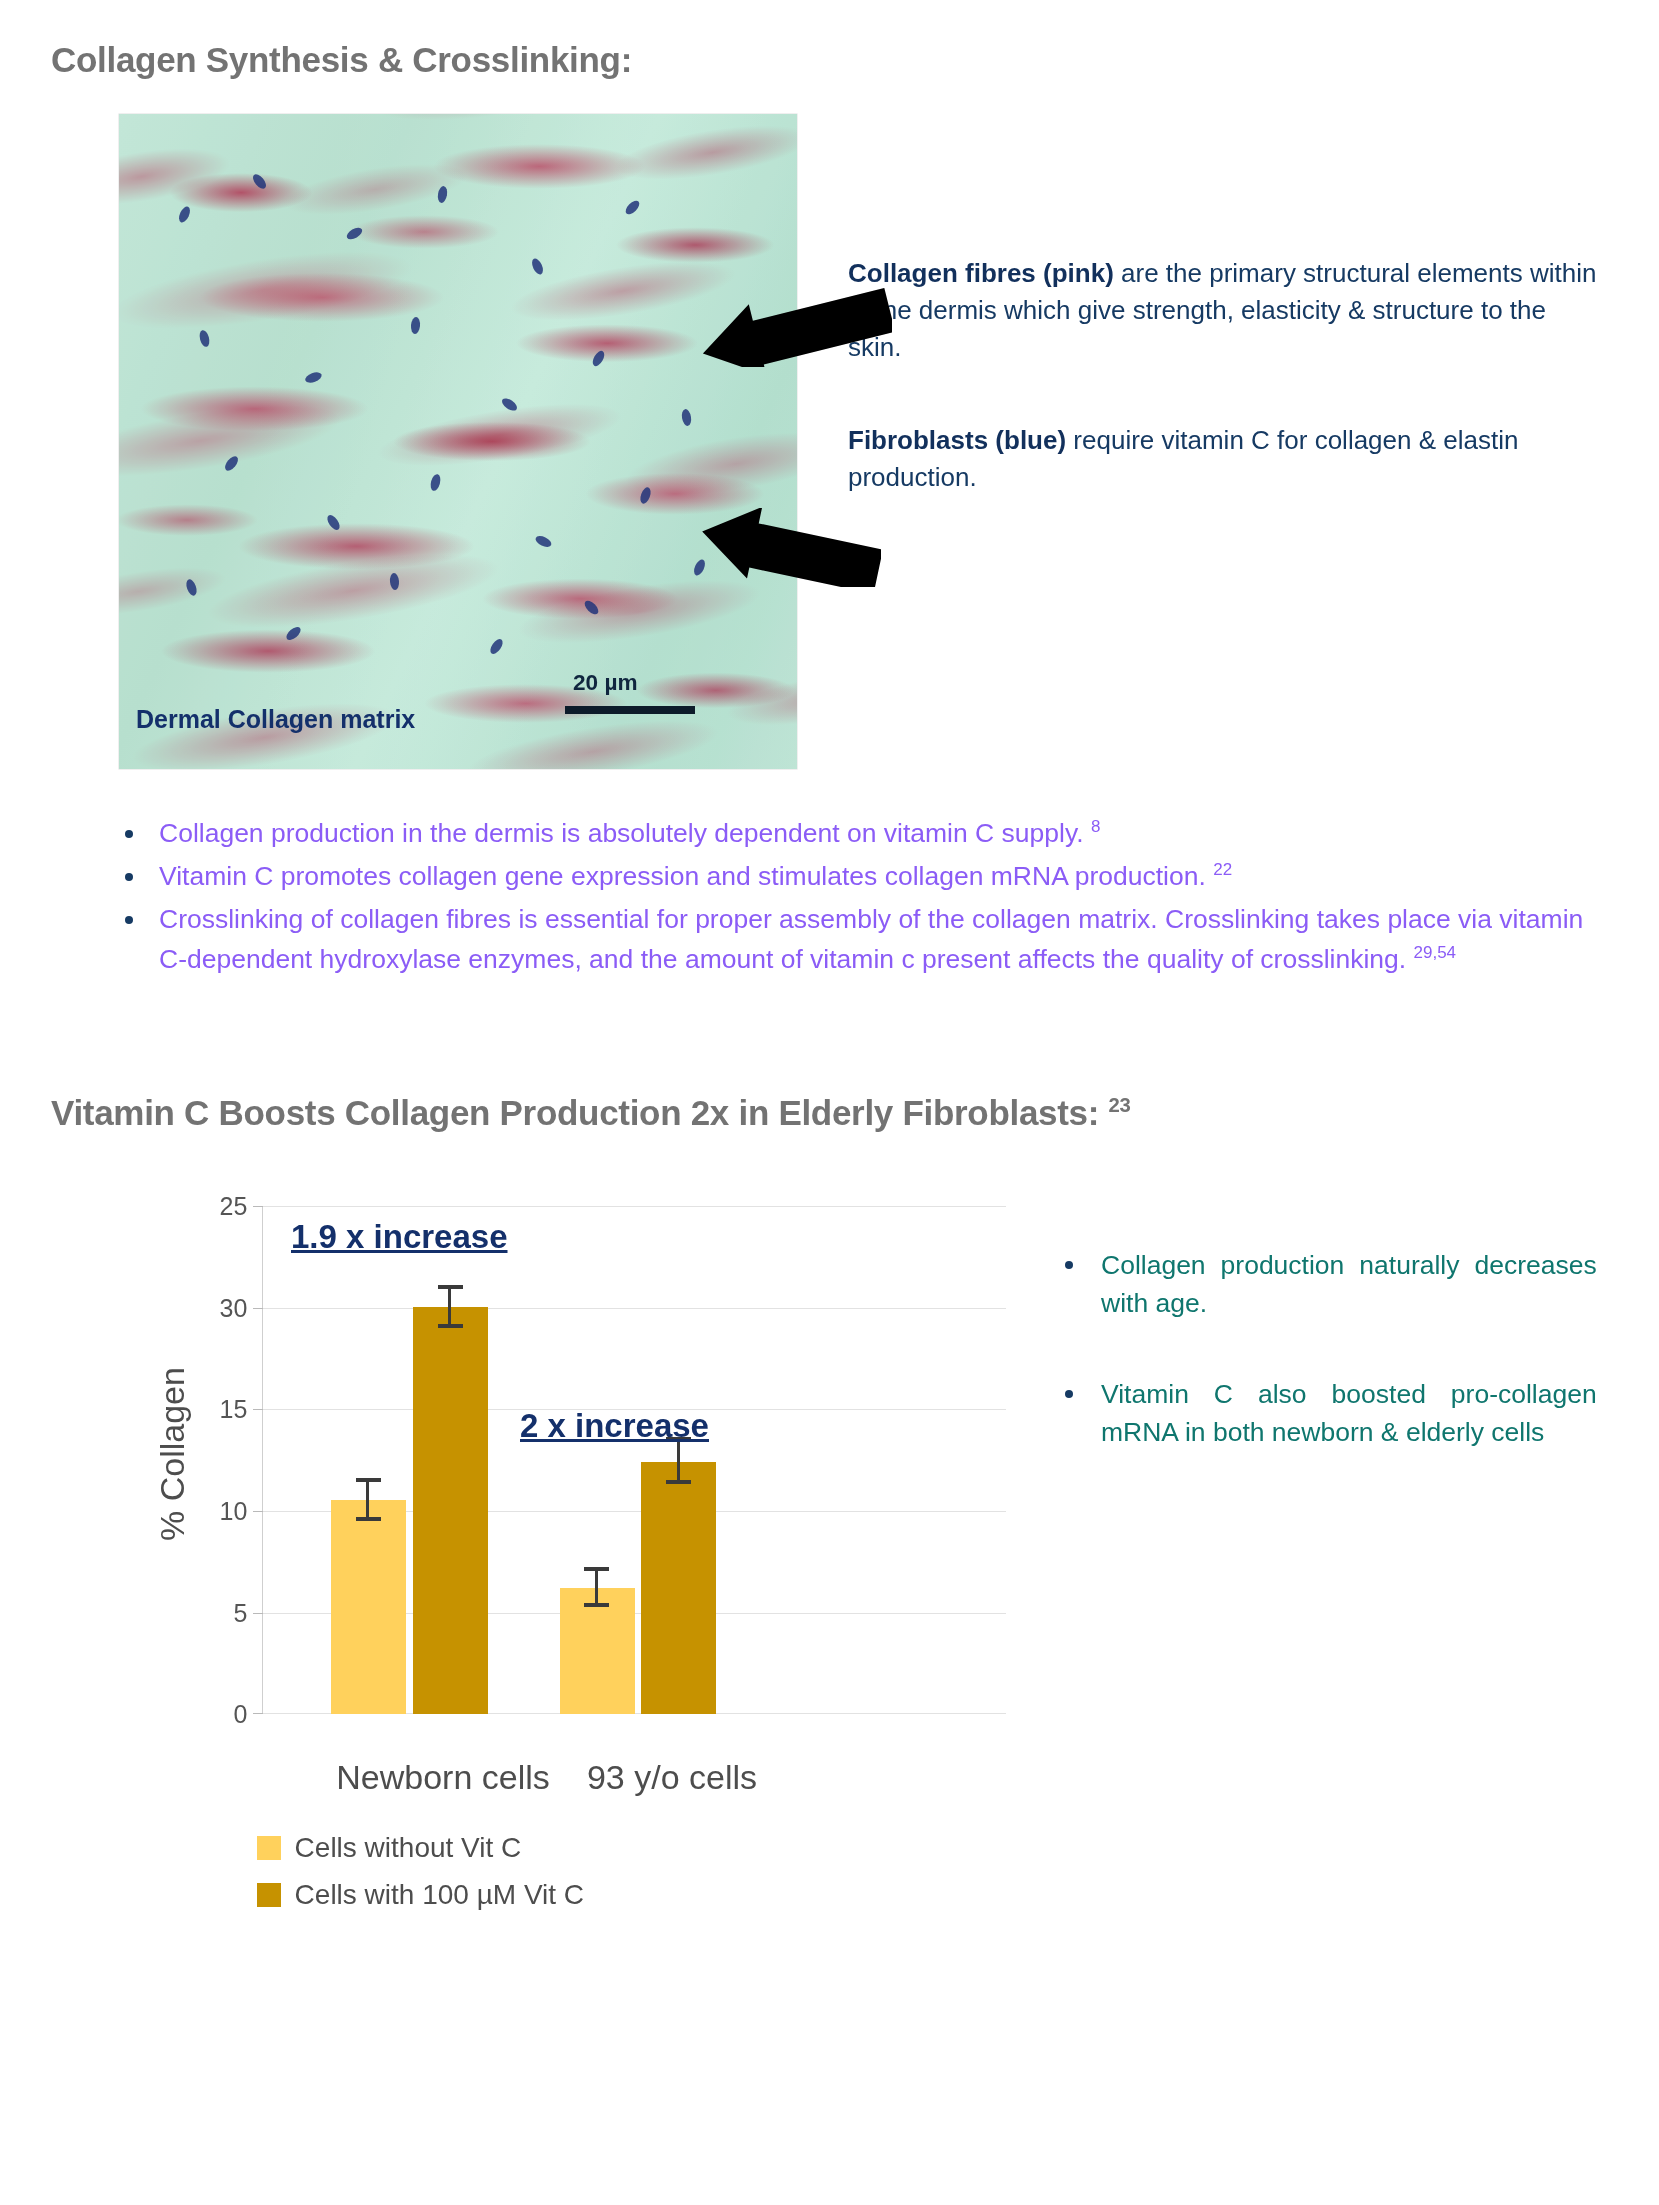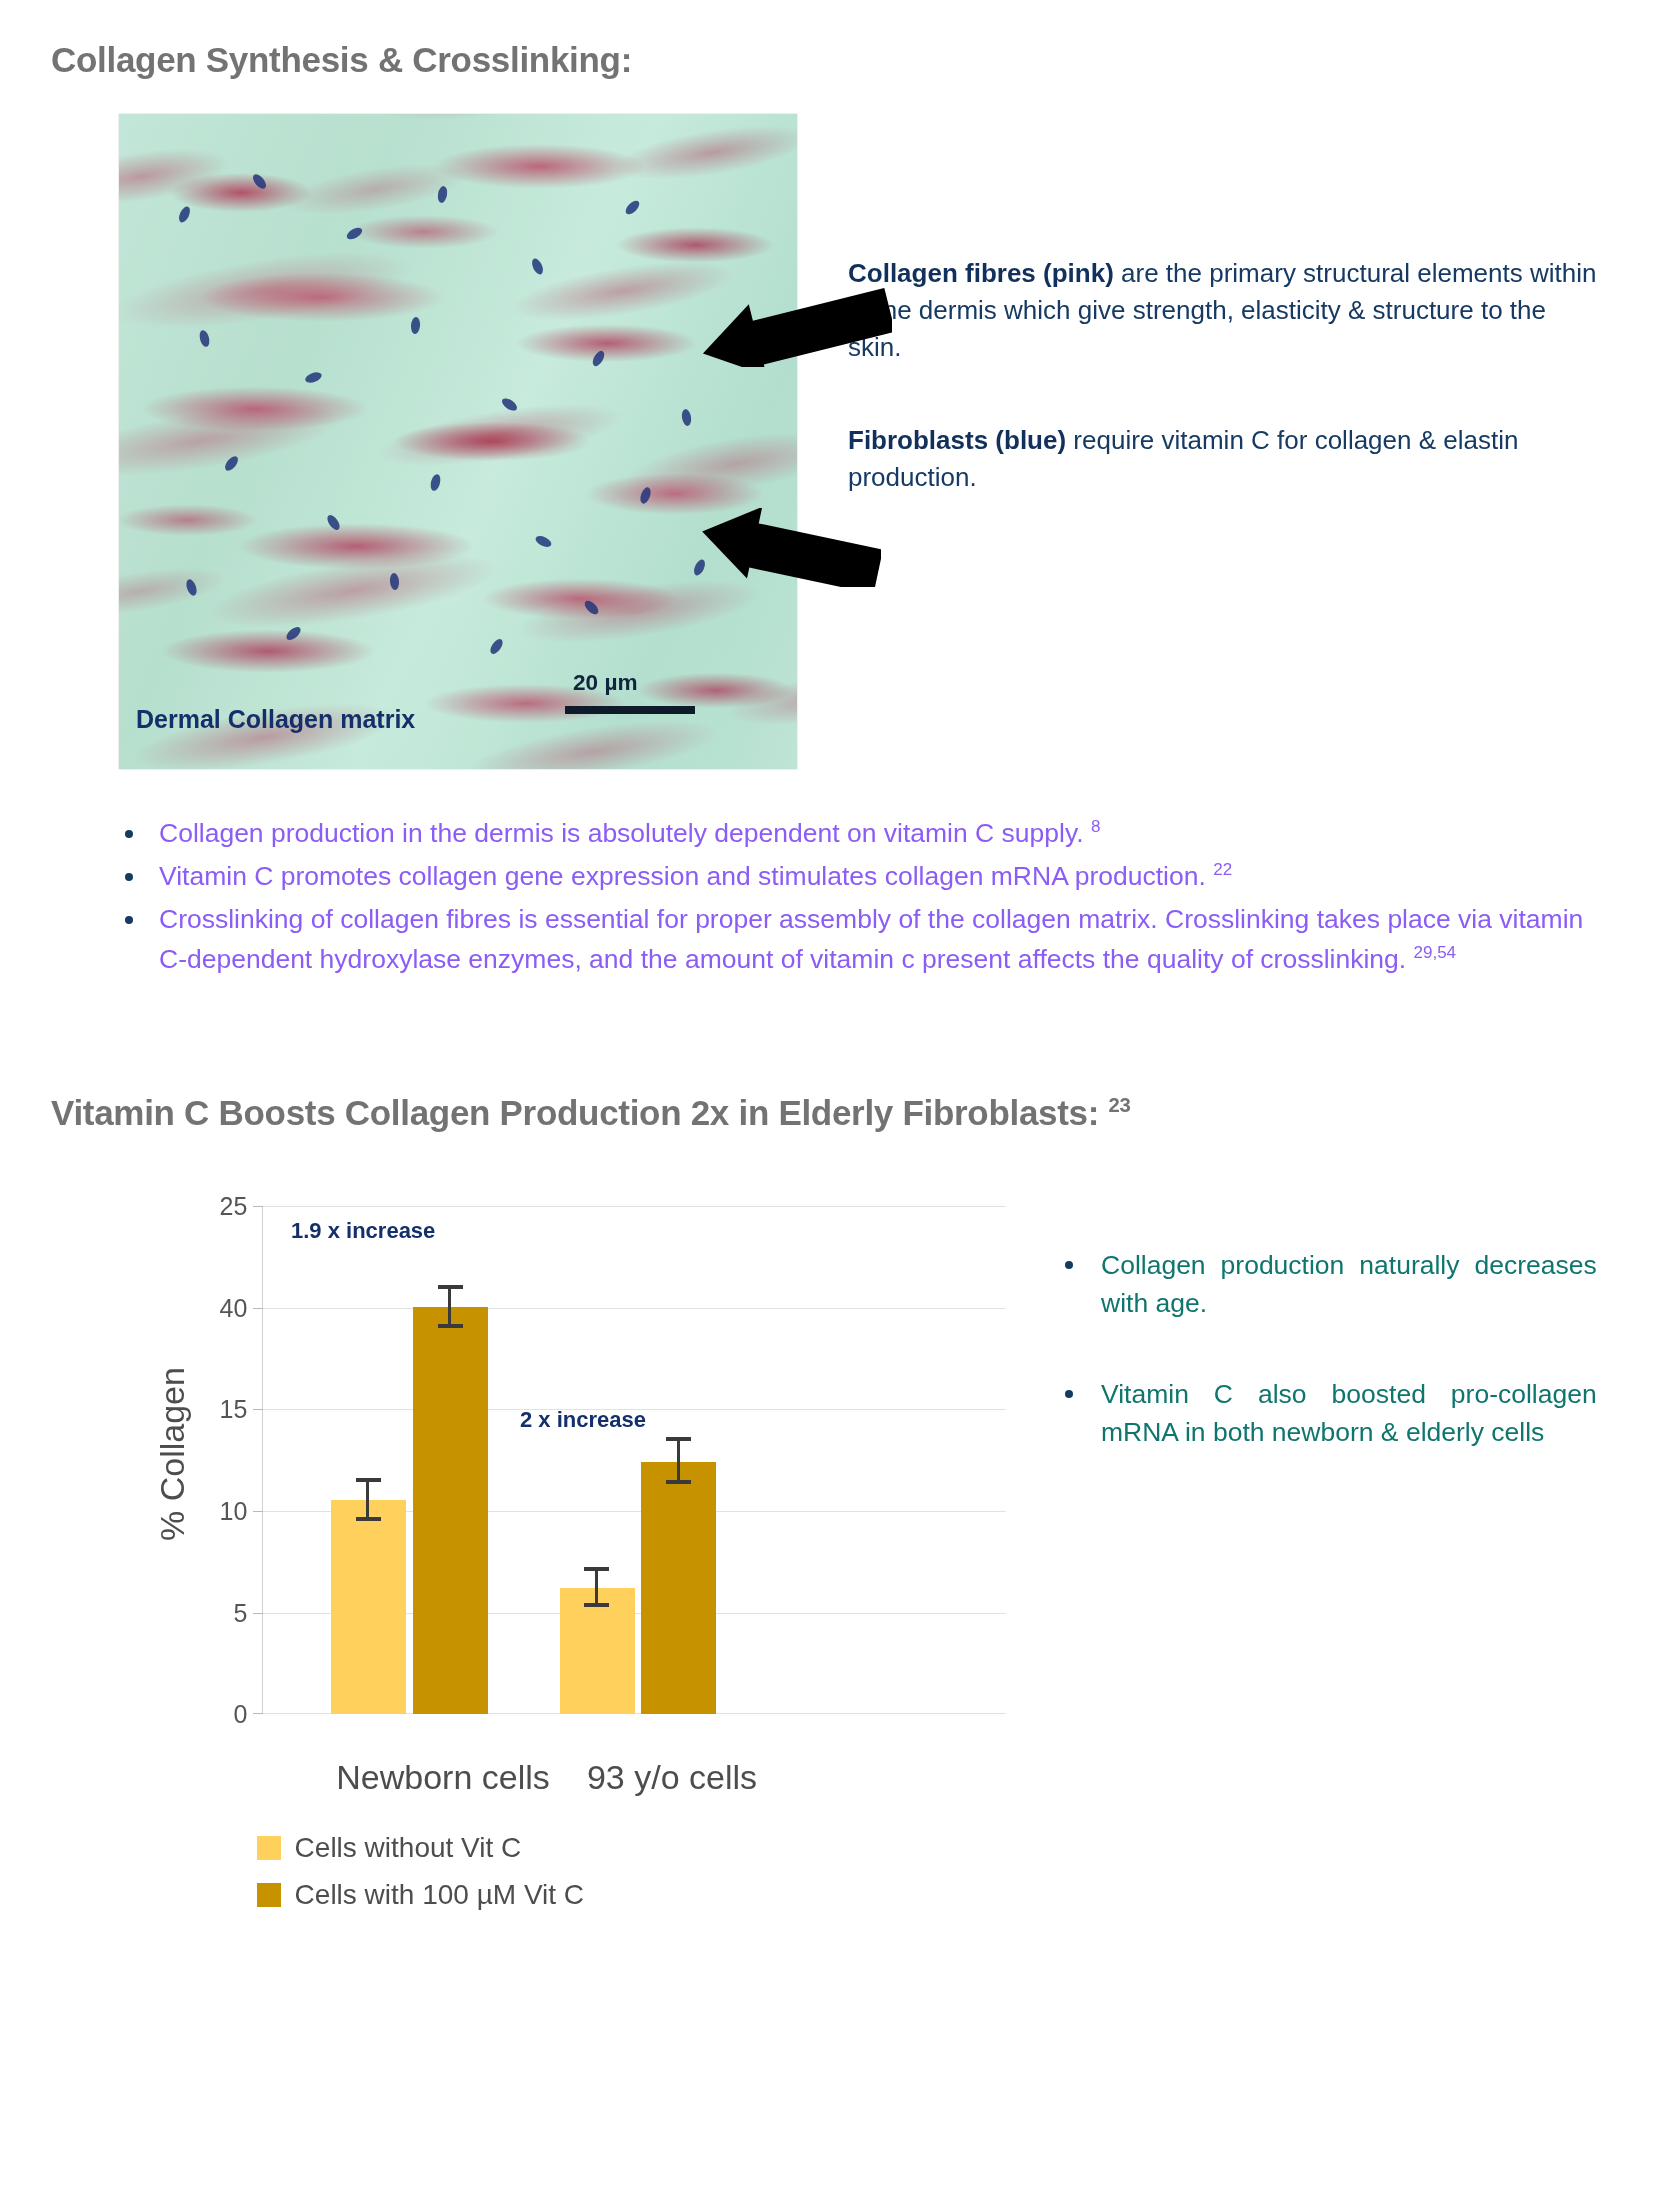--- a/index.html
+++ b/index.html
@@ -221,24 +221,25 @@
     background: #3a3a3a;
   }
   .errcap {
     position: absolute;
     width: 25px;
     height: 3.4px;
     background: #3a3a3a;
   }
   .bar-annot {
     position: absolute;
-    font-size: 22px;
+    font-size: 33px;
     font-weight: bold;
     color: #14306b;
     white-space: nowrap;
+    text-decoration: underline;
   }
   .x-labels {
     position: relative;
     height: 62px;
     margin-left: 104px;
   }
   .x-labels span {
     position: absolute;
     font-size: 34px;
     color: #4d4d4d;
@@ -367,21 +368,21 @@
   </h1>
 
   <div class="chart-section">
 
     <div class="chart-wrap">
       <div class="chart-area">
         <div class="y-axis-title">% Collagen</div>
 
         <div class="y-ticks">
           <span style="top:0px;">25</span>
-          <span style="top:102px;">40</span>
+          <span style="top:102px;">30</span>
           <span style="top:203px;">15</span>
           <span style="top:305px;">10</span>
           <span style="top:407px;">5</span>
           <span style="top:508px;">0</span>
         </div>
 
         <div class="plot">
           <div class="gridline" style="top:0px;"></div>
           <div class="gridline" style="top:102px;"></div>
           <div class="gridline" style="top:203px;"></div>

